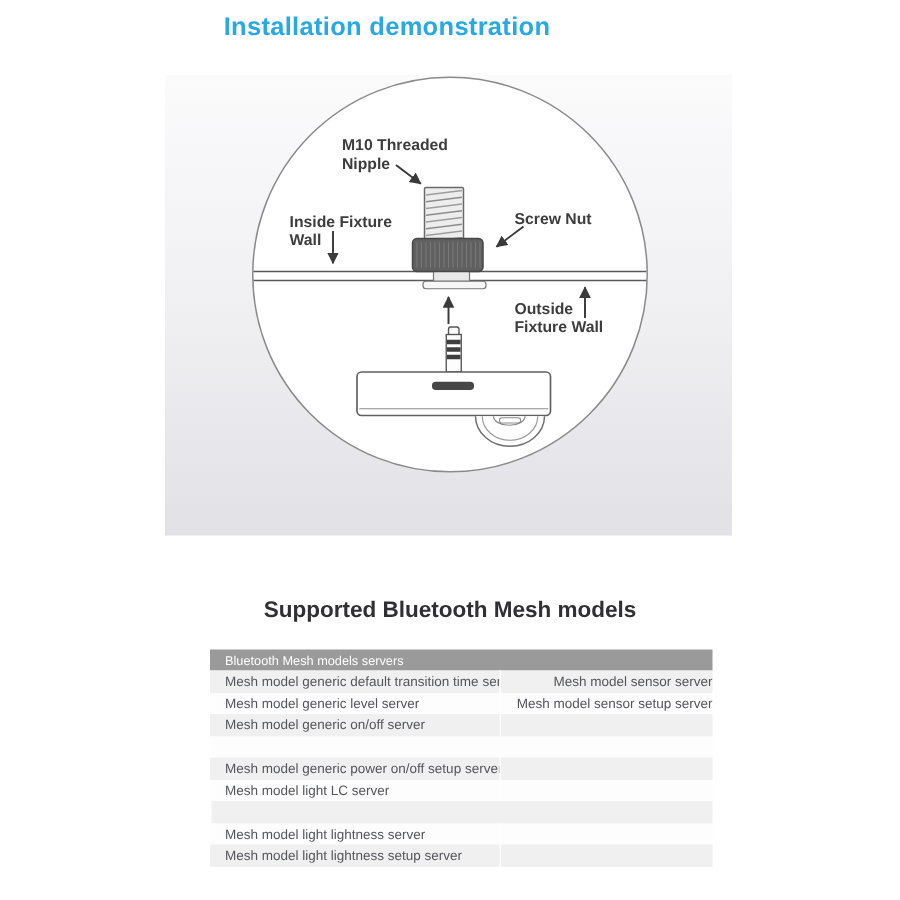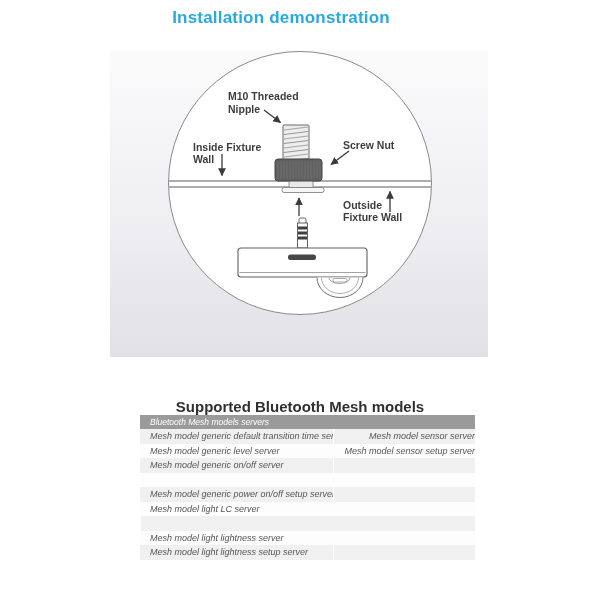--- a/index.html
+++ b/index.html
@@ -5,40 +5,40 @@
   html,body{margin:0;padding:0;}
   body{
     width:600px;height:600px;background:#ffffff;
     font-family:"Liberation Sans", sans-serif;
     -webkit-font-smoothing:antialiased;
   }
   .page{position:relative;width:600px;height:600px;overflow:hidden;background:#fff;}
 
   .title{
     position:absolute;top:8px;left:0;width:516px;text-align:center;
-    font-size:17px;font-weight:700;color:#29a9e1;letter-spacing:.2px;padding-left:23px;
+    font-size:17px;font-weight:700;color:#29a9e1;letter-spacing:.2px;
   }
 
   .panel{
     position:absolute;left:110px;top:50px;width:378px;height:307px;
     background:linear-gradient(180deg,#fbfbfc 0%,#efeff2 55%,#e1e1e6 100%);
     text-align:center;
   }
   .panel svg{display:block;width:378px;height:307px;}
 
   .diagram-label{font-size:10.5px;font-weight:600;fill:#3d3d3d;}
 
   .section-title{
     position:absolute;top:398px;left:0;width:600px;text-align:center;
     font-size:15px;font-weight:600;color:#303032;
   }
 
   .mesh-table{
-    position:absolute;left:140px;top:415px;width:335px;
-    font-size:9px;color:#55565a;font-style:italic;
+    position:absolute;left:140px;top:433px;width:335px;
+    font-size:9px;color:#55565a;
   }
   .thead{
     height:14px;line-height:14px;background:#9a9a9a;color:#ffffff;
     font-size:8.5px;padding-left:10px;
   }
   .trow{display:flex;height:14.5px;line-height:14.5px;}
   .tbody .trow:nth-child(odd){background:#f0f0f1;}
   .tbody .trow:nth-child(even){background:#fdfdfd;}
   .cell{box-sizing:border-box;white-space:nowrap;overflow:hidden;}
   .cell.left{width:193px;padding-left:10px;}

